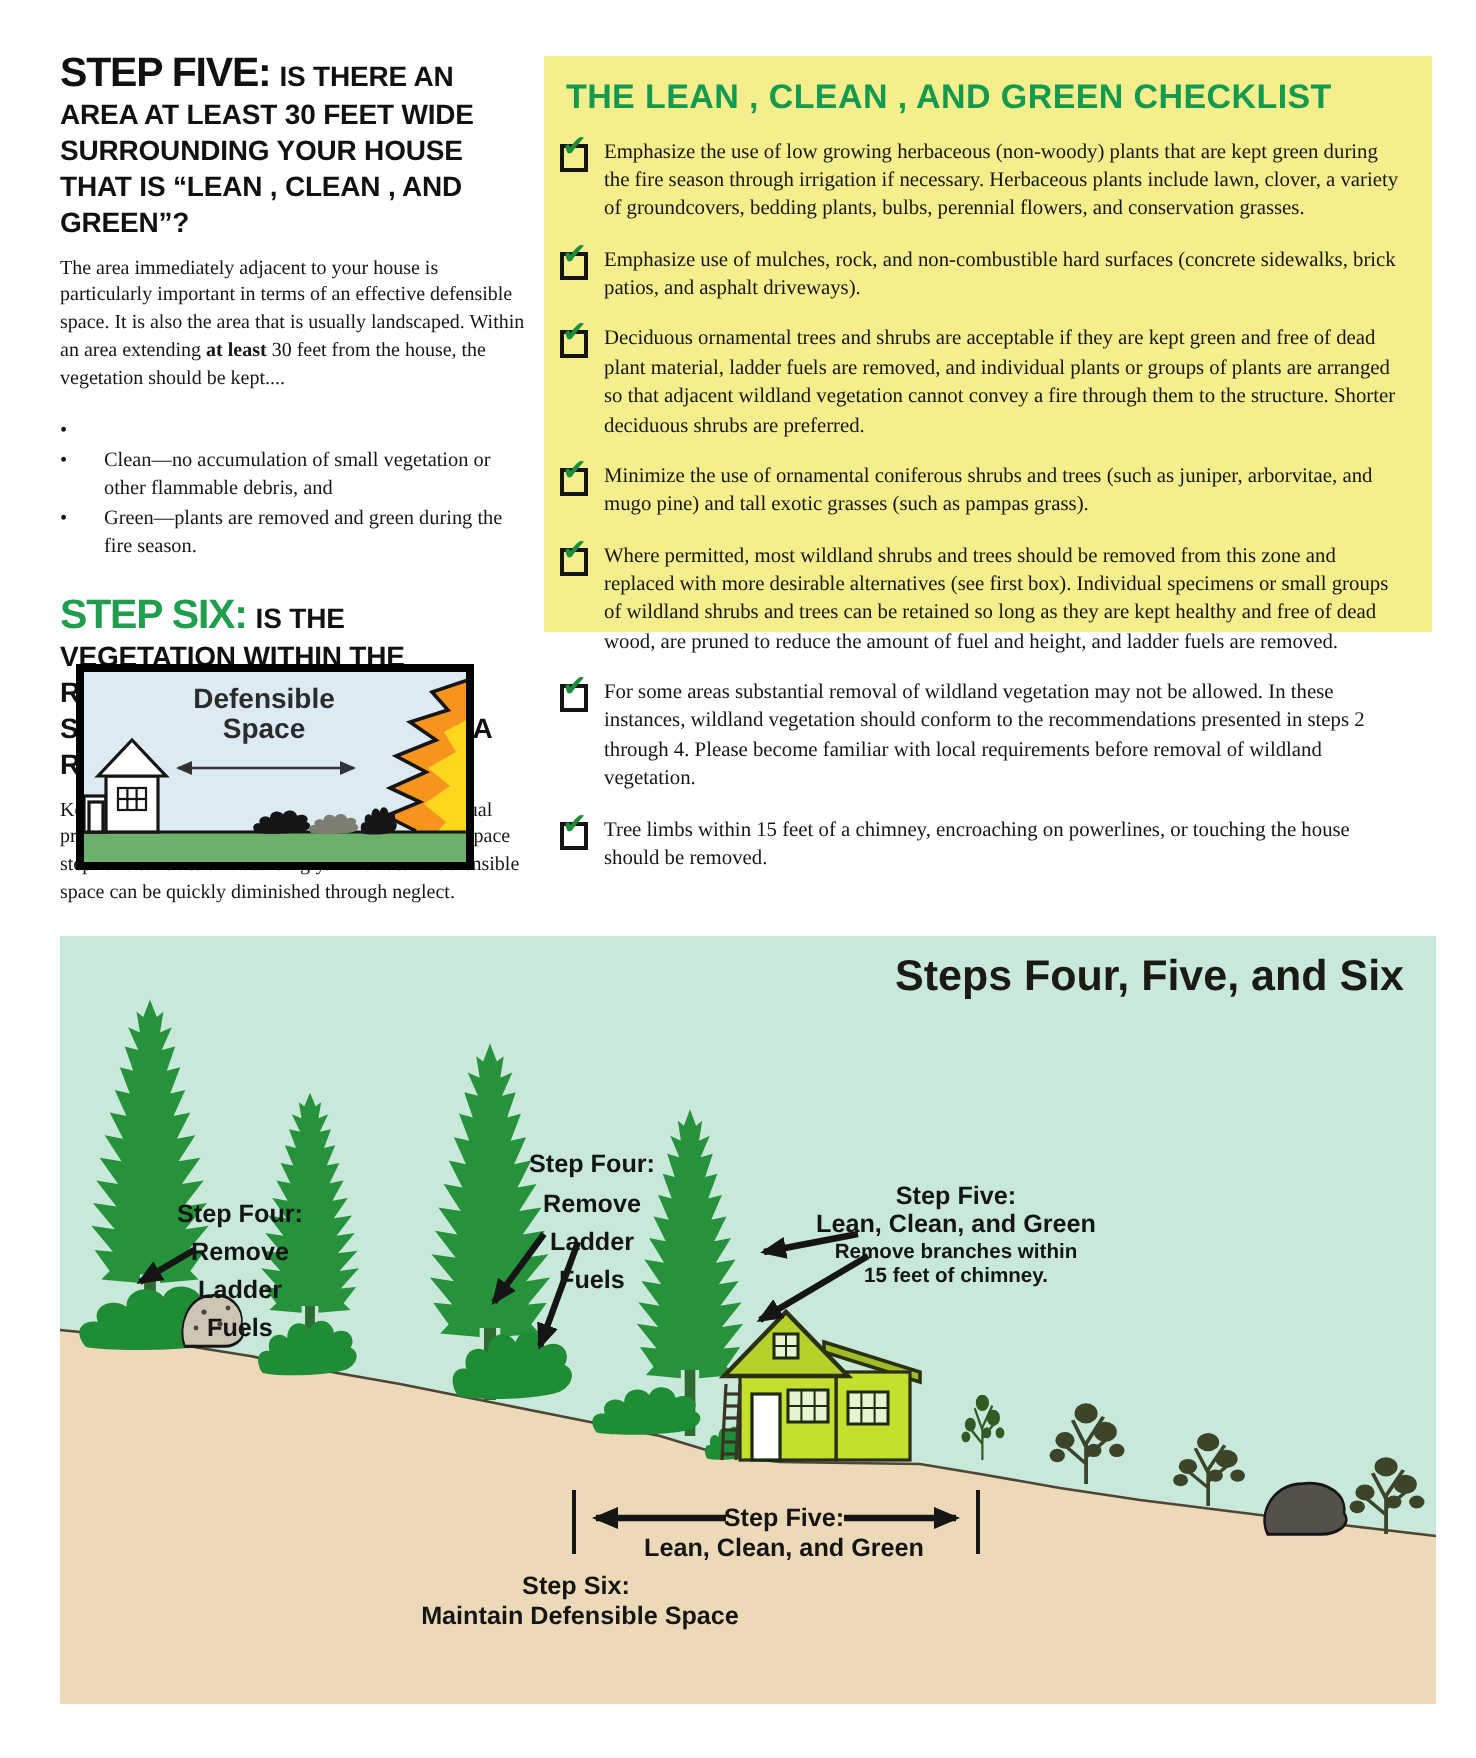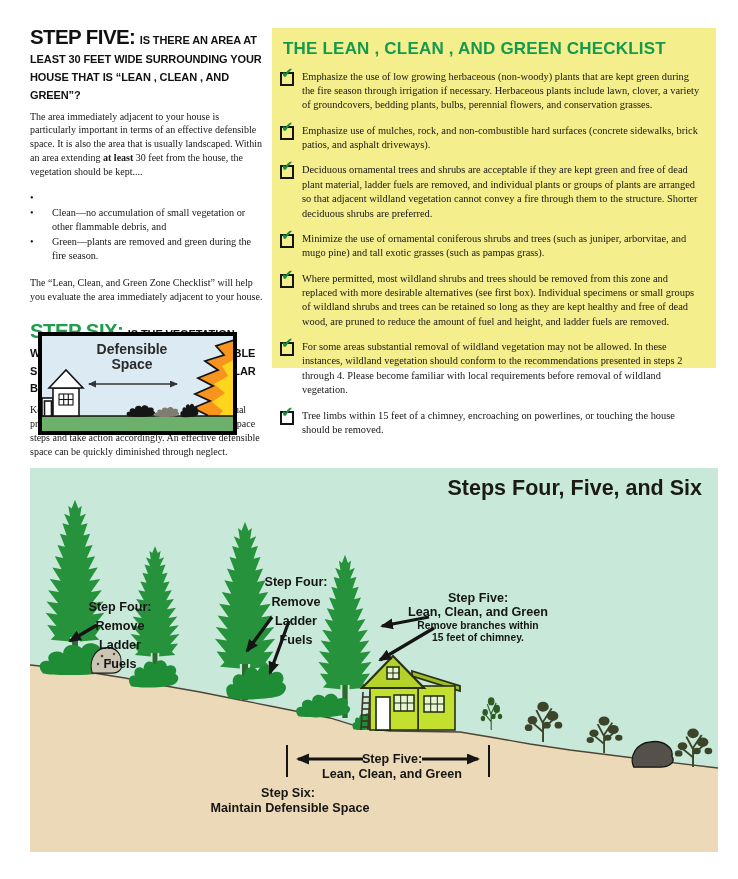--- a/index.html
+++ b/index.html
@@ -4,33 +4,33 @@
 <style>
   html,body{margin:0;padding:0;}
   body{width:738px;height:879px;background:#ffffff;font-family:"Liberation Sans",sans-serif;}
   .page{position:relative;width:738px;height:879px;overflow:hidden;background:#ffffff;}
 
   
   .left-col{position:absolute;left:30px;top:26px;width:233px;color:#161616;}
   .step-heading{line-height:1.12;}
   .step-big{font-weight:bold;font-size:20.5px;letter-spacing:-0.6px;color:#111;}
   .step-big.green{color:#1f9e4e;}
-  .step-sub{font-weight:bold;font-size:11px;letter-spacing:-0.1px;color:#111;}
+  .step-sub{font-weight:bold;font-size:14px;letter-spacing:-0.1px;color:#111;}
   p.body{font-family:"Liberation Serif",serif;font-size:10px;line-height:1.38;margin:7px 0 0 0;color:#161616;}
   ul.bullets{list-style:none;margin:12px 0 0 0;padding:0;font-family:"Liberation Serif",serif;font-size:10.2px;line-height:1.38;}
   ul.bullets li{display:flex;margin:0 0 1px 0;}
   ul.bullets .dot{flex:none;width:22px;}
   .six-block{margin-top:16px;}
 
   
   .fig-frame{position:absolute;left:38px;top:332px;width:199px;height:103px;border:4px solid #000;box-sizing:border-box;background:#3b82f6;}
   .fig-frame svg{display:block;}
 
   
-  .checklist{position:absolute;left:272px;top:28px;width:444px;height:340px;background:#f5ee8c;padding:10px 12px 10px 8px;box-sizing:border-box;}
+  .checklist{position:absolute;left:272px;top:28px;width:444px;height:288px;background:#f5ee8c;padding:10px 12px 10px 8px;box-sizing:border-box;}
   .checklist-title{font-weight:bold;font-size:17px;line-height:1.1;color:#149a4e;letter-spacing:0.2px;margin:2px 0 11px 3px;}
   .check-item{display:flex;gap:8px;margin-bottom:11px;}
   .cbox{flex:none;width:10px;height:10px;border:2.6px solid #151515;position:relative;margin-top:2px;background:transparent;}
   .cmark{position:absolute;left:-1px;top:-10px;font-family:"DejaVu Sans",sans-serif;font-weight:bold;font-size:15px;color:#1e8c3c;}
   .ctext{font-family:"Liberation Serif",serif;font-size:10.4px;line-height:1.38;color:#161616;}
 
   
   .main-illo{position:absolute;left:30px;top:468px;width:688px;height:384px;}
   .illo-title{font-weight:bold;font-size:21.5px;fill:#1b1b14;}
   .illo-label{font-weight:bold;font-size:12.6px;fill:#151515;text-anchor:middle;}
@@ -55,21 +55,20 @@
         </li>
       <li>
           <span class="dot">•</span>
           <span>Clean—no accumulation of small vegetation or other flammable debris, and</span>
         </li>
       <li>
           <span class="dot">•</span>
           <span>Green—plants are removed and green during the fire season.</span>
         </li>
     </ul>
-    <p class="body" style="margin-top:13px;">The “Lean, Clean, and Green Zone Checklist” will help you evaluate the area immediately adjacent to your house.</p>
     <div class="step-heading six-block">
       <span class="step-big green">STEP SIX:</span>
       <span class="step-sub">IS THE VEGETATION WITHIN THE RECOMMENDED DEFENSIBLE SPACE AREA MAINTAINED ON A REGULAR BASIS?</span>
     </div>
     <p class="body">Keeping your defensible space effective is a continual process.  At least annually, review these defensible space steps and take action accordingly.  An effective defensible space can be quickly diminished through neglect.</p>
   </div>
 
   <div class="fig-frame">
     <svg viewBox="0 0 191 95" width="191" height="95">
       <defs>

